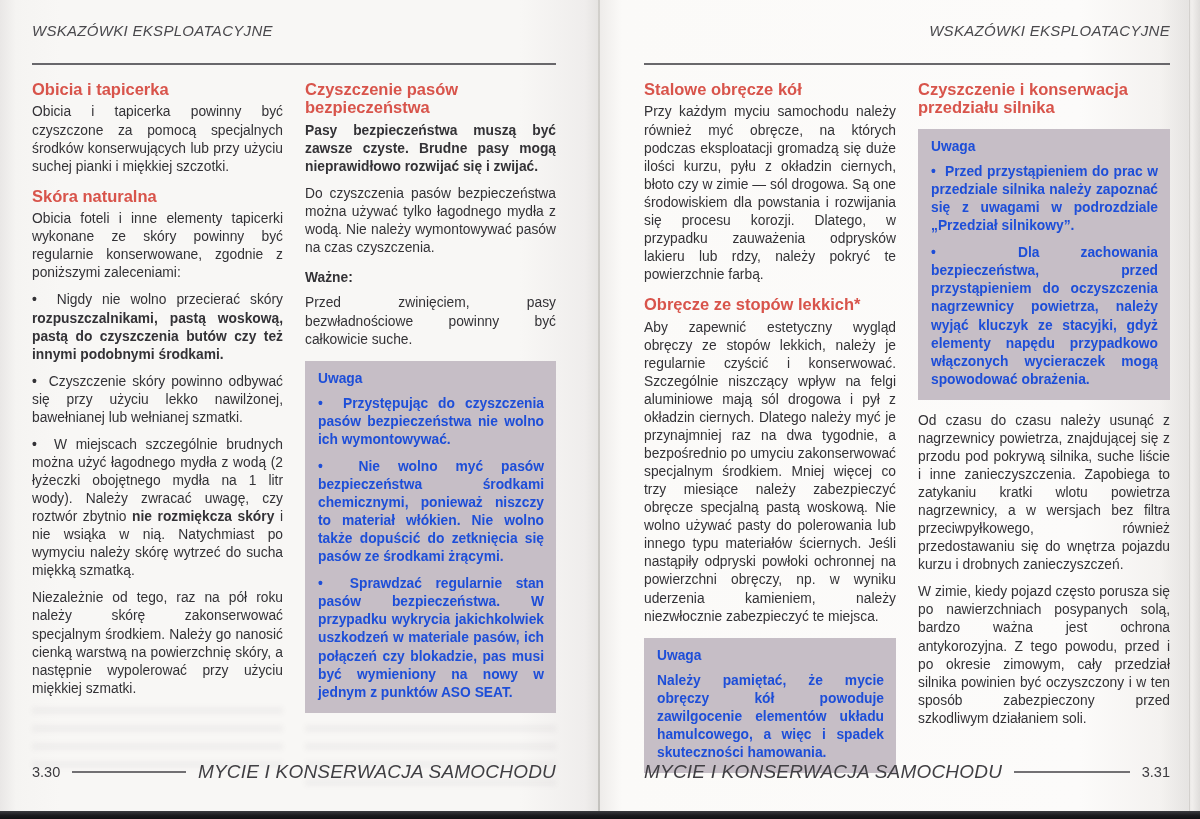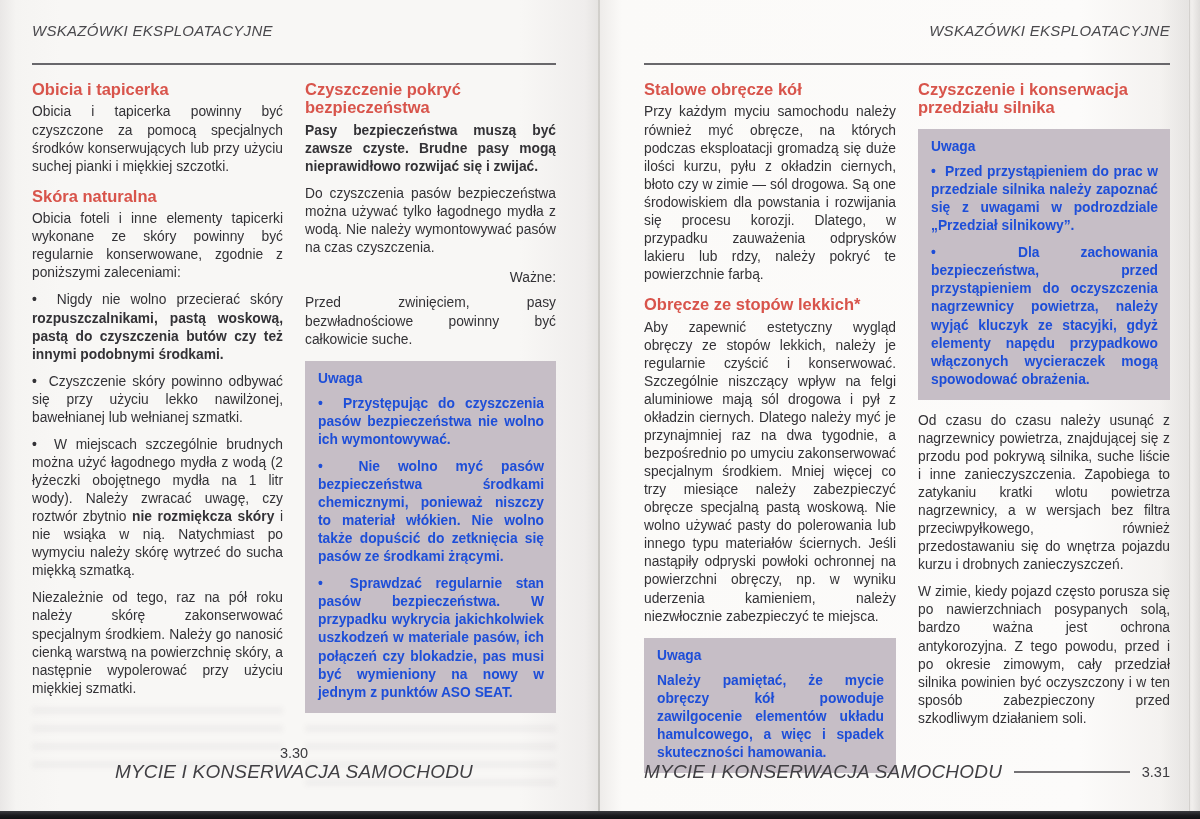--- a/index.html
+++ b/index.html
@@ -51,21 +51,21 @@
   .col { width: 50%; text-align: justify; font-size: 13.8px; line-height: 1.31; }
 
   .h {
     color: #d8544b; font-weight: bold; font-size: 16.5px; line-height: 1.12;
     text-align: left; margin: 11px 0 5px;
   }
   .col > .h:first-child { margin-top: 2px; }
   p.body { margin-bottom: 9px; }
   .b { font-weight: bold; }
   .lead { font-weight: bold; }
-  .imp { font-weight: normal; margin: 12px 0 7px; text-align: right; }
+  .imp { font-weight: bold; margin: 12px 0 7px; text-align: left; }
 
   p.bullet::before { content: "\2022\00a0\00a0"; font-weight: bold; }
 
   .note {
     background: #c6bec6; padding: 9px 12px 10px 13px;
     margin: 12px 0 12px; font-weight: bold; color: #1d4ed8;
     text-align: justify;
   }
   .note .note-title { text-align: left; margin-bottom: 7px; }
   .note p { margin-bottom: 9px; }
@@ -74,21 +74,21 @@
   .ghost {
     height: 70px; margin-top: 6px;
     background: repeating-linear-gradient(180deg, rgba(110,104,116,.12) 0 7px, rgba(0,0,0,0) 7px 18px);
     filter: blur(2.5px); opacity: .5;
   }
 
   .footer {
     position: absolute; left: 0; bottom: 28px; width: 100%;
     display: flex; align-items: center;
   }
-  .page-left  .footer { padding: 0 44px 0 32px; flex-direction: column; }
+  .page-left  .footer { padding: 0 44px 0 32px; }
   .page-right .footer { padding: 0 30px 0 44px; }
   .footer .frule { flex: 1; height: 1.5px; background: #504f53; margin: 0 12px; opacity: .8; }
   .footer .pnum { font-size: 14.5px; color: #3c3b3f; }
   .footer .chapter { font-style: italic; font-size: 19px; letter-spacing: .2px; color: #403f43; }
 </style>
 </head>
 <body>
 
 <div class="spread">
 
@@ -110,21 +110,21 @@
 
           <p class="body bullet">Czyszczenie skóry powinno odbywać się przy użyciu lekko nawilżonej, bawełnianej lub wełnianej szmatki.</p>
 
           <p class="body bullet"><span>W miejscach szczególnie brudnych można użyć łagodnego mydła z wodą (2 łyżeczki obojętnego mydła na 1 litr wody). Należy zwracać uwagę, czy roztwór zbytnio </span><span class="b">nie rozmiękcza skóry</span><span> i nie wsiąka w nią. Natychmiast po wymyciu należy skórę wytrzeć do sucha miękką szmatką.</span></p>
 
           <p class="body">Niezależnie od tego, raz na pół roku należy skórę zakonserwować specjalnym środkiem. Należy go nanosić cienką warstwą na powierzchnię skóry, a następnie wypolerować przy użyciu miękkiej szmatki.</p>
           <div class="ghost"></div>
         </div>
 
         <div class="col">
-          <div class="h">Czyszczenie pokryć bezpieczeństwa</div>
+          <div class="h">Czyszczenie pasów bezpieczeństwa</div>
           <p class="body lead">Pasy bezpieczeństwa muszą być zawsze czyste. Brudne pasy mogą nieprawidłowo rozwijać się i zwijać.</p>
           <p class="body">Do czyszczenia pasów bezpieczeństwa można używać tylko łagodnego mydła z wodą. Nie należy wymontowywać pasów na czas czyszczenia.</p>
           <div class="imp">Ważne:</div>
           <p class="body">Przed zwinięciem, pasy bezwładnościowe powinny być całkowicie suche.</p>
 
           <div class="note">
             <div class="note-title">Uwaga</div>
             <p class="bullet">Przystępując do czyszczenia pasów bezpieczeństwa nie wolno ich wymontowywać.</p>
             <p class="bullet">Nie wolno myć pasów bezpieczeństwa środkami chemicznymi, ponieważ niszczy to materiał włókien. Nie wolno także dopuścić do zetknięcia się pasów ze środkami żrącymi.</p>
             <p class="bullet">Sprawdzać regularnie stan pasów bezpieczeństwa. W przypadku wykrycia jakichkolwiek uszkodzeń w materiale pasów, ich połączeń czy blokadzie, pas musi być wymieniony na nowy w jednym z punktów ASO SEAT.</p>

